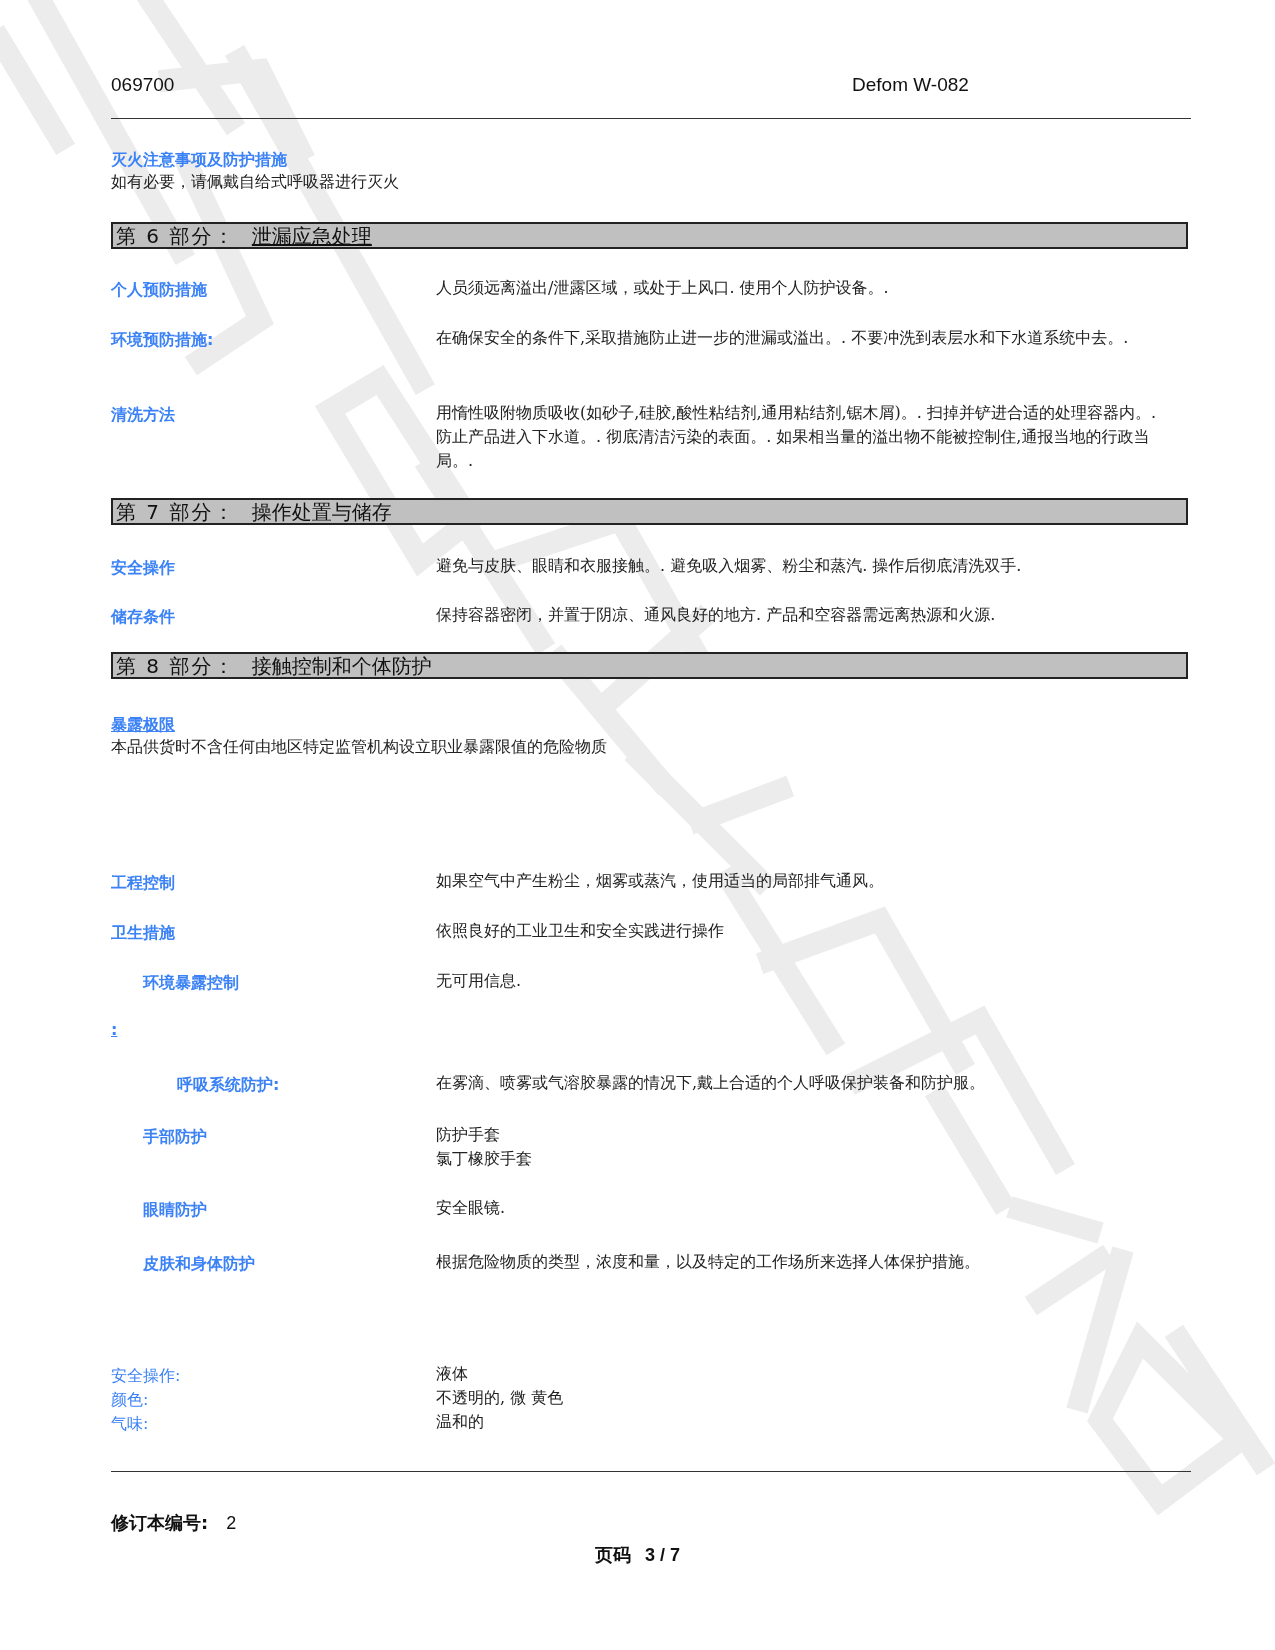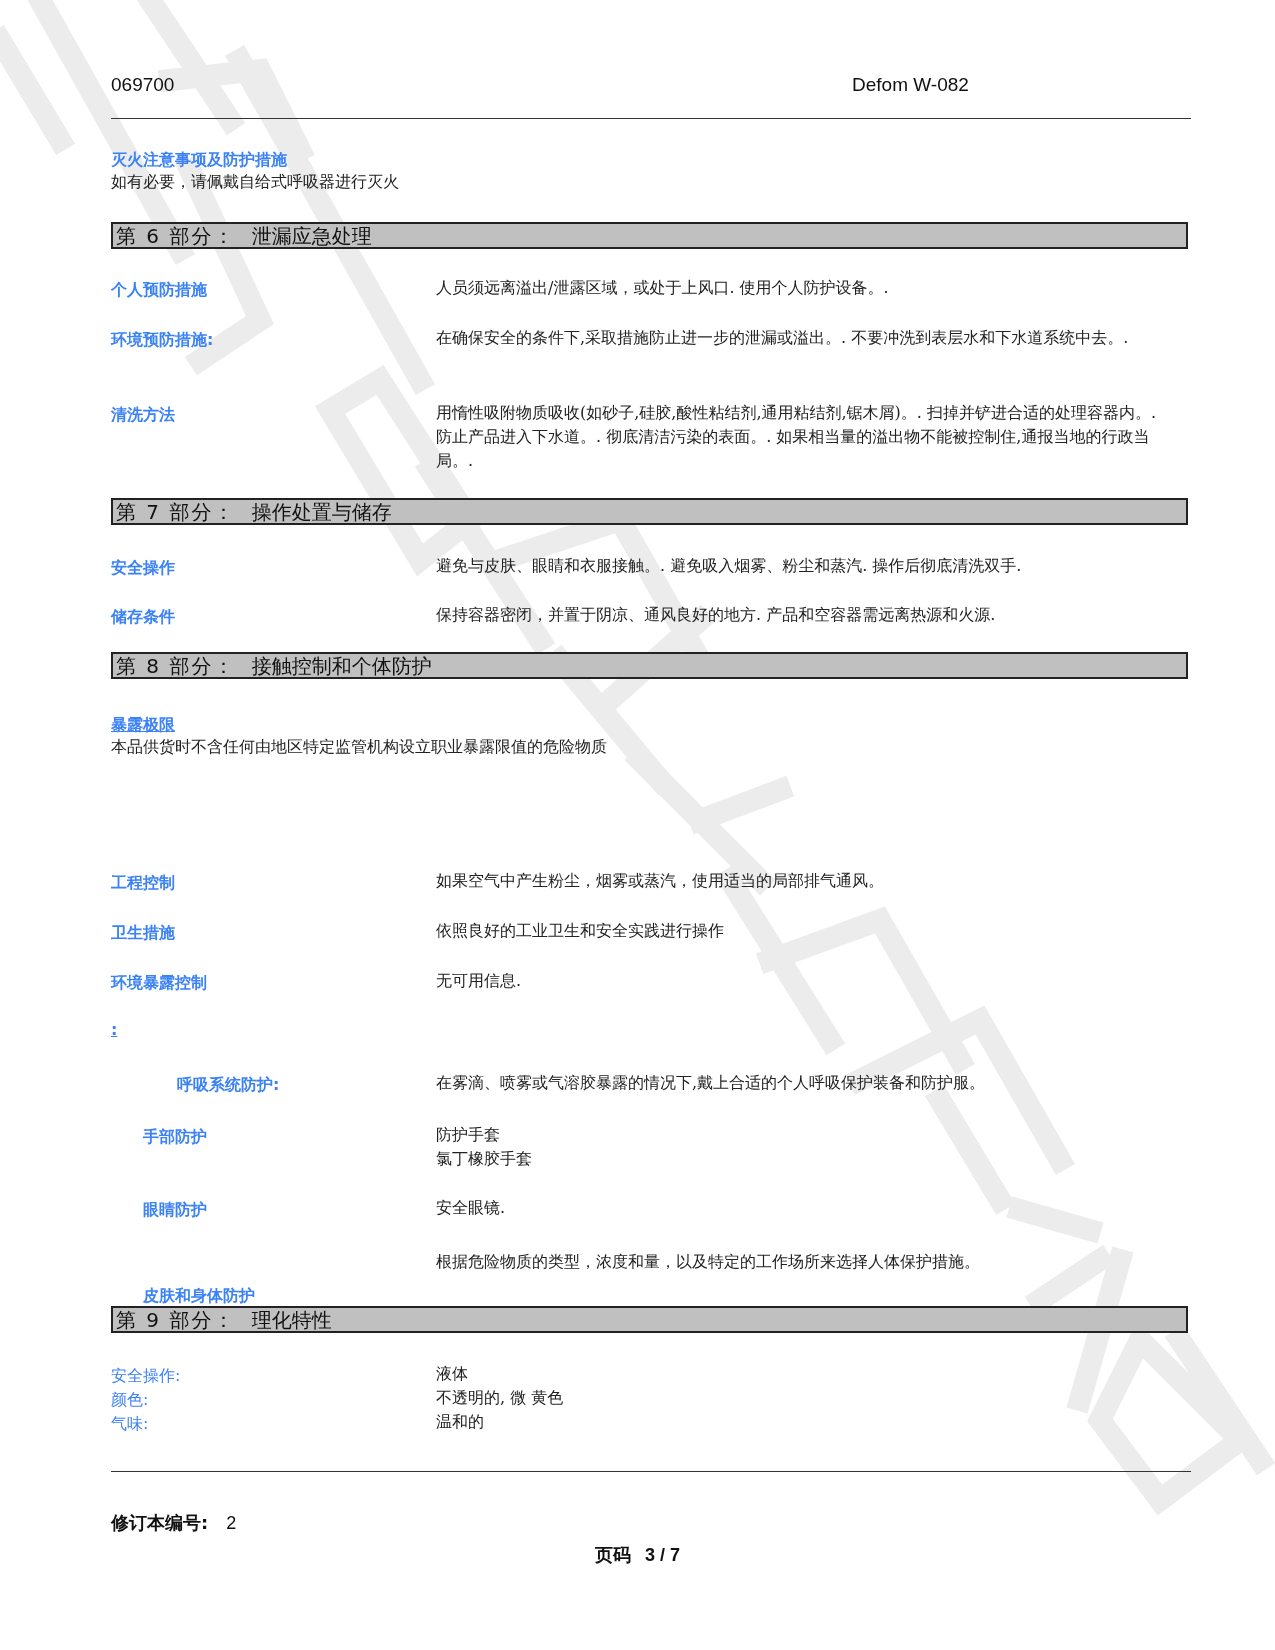--- a/index.html
+++ b/index.html
@@ -73,21 +73,21 @@
 
   <div class="abs hdr-left">069700</div>
   <div class="abs hdr-right">Defom W-082</div>
   <div class="abs rule" style="top:118px;"></div>
 
   <div class="abs bold-label" style="left:111px; top:150px;">灭火注意事项及防护措施</div>
   <div class="abs txt" style="left:111px; top:170px;">如有必要，请佩戴自给式呼吸器进行灭火</div>
 
   <div class="abs section-bar" style="top:222px;">
     <span class="num">第 6 部分：</span>
-    <span style="margin-left:10px;">泄漏应急处理</span>
+    <span style="margin-left:10px;text-decoration:underline;">泄漏应急处理</span>
   </div>
 
   <div class="abs bold-label label" style="top:280px;">个人预防措施</div>
   <div class="abs txt value" style="top:276px;">人员须远离溢出/泄露区域，或处于上风口. 使用个人防护设备。.</div>
 
   <div class="abs bold-label label" style="top:330px;">环境预防措施:</div>
   <div class="abs txt value" style="top:326px; width:740px;">在确保安全的条件下,采取措施防止进一步的泄漏或溢出。. 不要冲洗到表层水和下水道系统中去。.</div>
 
   <div class="abs bold-label label" style="top:405px;">清洗方法</div>
   <div class="abs txt value" style="top:401px; width:740px;">用惰性吸附物质吸收(如砂子,硅胶,酸性粘结剂,通用粘结剂,锯木屑)。. 扫掉并铲进合适的处理容器内。. 防止产品进入下水道。. 彻底清洁污染的表面。. 如果相当量的溢出物不能被控制住,通报当地的行政当局。.</div>
@@ -110,42 +110,38 @@
 
   <div class="abs bold-label underline" style="left:111px; top:715px;">暴露极限</div>
   <div class="abs txt" style="left:111px; top:735px;">本品供货时不含任何由地区特定监管机构设立职业暴露限值的危险物质</div>
 
   <div class="abs bold-label label" style="top:873px;">工程控制</div>
   <div class="abs txt value" style="top:869px;">如果空气中产生粉尘，烟雾或蒸汽，使用适当的局部排气通风。</div>
 
   <div class="abs bold-label label" style="top:923px;">卫生措施</div>
   <div class="abs txt value" style="top:919px;">依照良好的工业卫生和安全实践进行操作</div>
 
-  <div class="abs bold-label label" style="top:973px;">环境暴露控制</div>
+  <div class="abs bold-label label" style="top:973px;margin-left:32px;">环境暴露控制</div>
   <div class="abs txt value" style="top:969px;">无可用信息.</div>
 
   <div class="abs bold-label underline" style="left:111px; top:1020px;">:</div>
 
   <div class="abs bold-label label-indent" style="top:1075px;margin-left:34px;">呼吸系统防护:</div>
   <div class="abs txt value" style="top:1071px;">在雾滴、喷雾或气溶胶暴露的情况下,戴上合适的个人呼吸保护装备和防护服。</div>
 
   <div class="abs bold-label label-indent" style="top:1127px;">手部防护</div>
   <div class="abs txt value" style="top:1147px;">氯丁橡胶手套</div>
   <div class="abs txt value" style="top:1123px;">防护手套</div>
 
   <div class="abs bold-label label-indent" style="top:1200px;">眼睛防护</div>
   <div class="abs txt value" style="top:1196px;">安全眼镜.</div>
 
-  <div class="abs bold-label label-indent" style="top:1286px;">皮肤和身体防护</div>
+  <div class="abs bold-label label-indent" style="top:1254px;">皮肤和身体防护</div>
   <div class="abs txt value" style="top:1250px;">根据危险物质的类型，浓度和量，以及特定的工作场所来选择人体保护措施。</div>
 
-  <div class="abs section-bar" style="top:1306px;">
-    <span class="num">第 9 部分：</span>
-    <span style="margin-left:10px;">理化特性</span>
-  </div>
 
   <div class="abs bold-label label" style="top:1366px; font-weight:normal;">安全操作:</div>
   <div class="abs txt value" style="top:1362px;">液体</div>
 
   <div class="abs bold-label label" style="top:1390px; font-weight:normal;">颜色:</div>
   <div class="abs txt value" style="top:1386px;">不透明的, 微 黄色</div>
 
   <div class="abs bold-label label" style="top:1414px; font-weight:normal;">气味:</div>
   <div class="abs txt value" style="top:1410px;">温和的</div>
 

